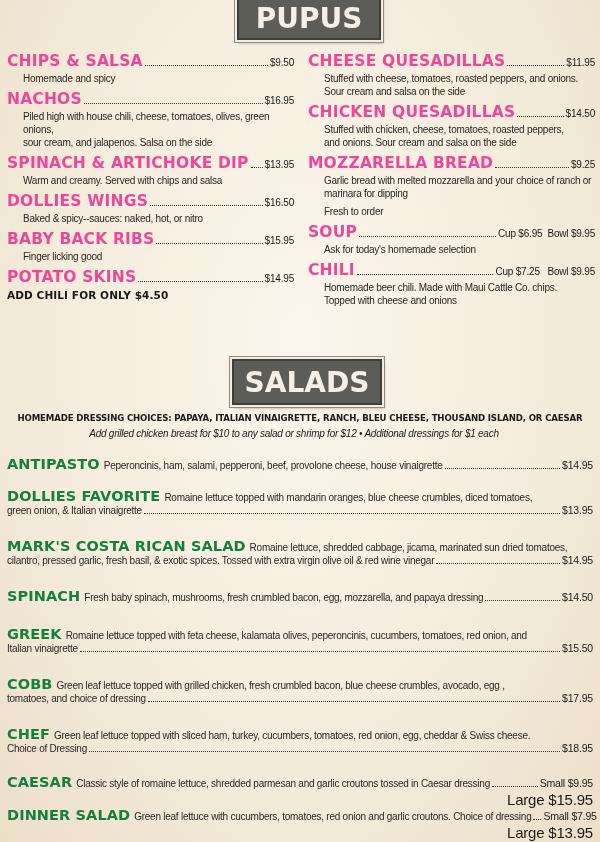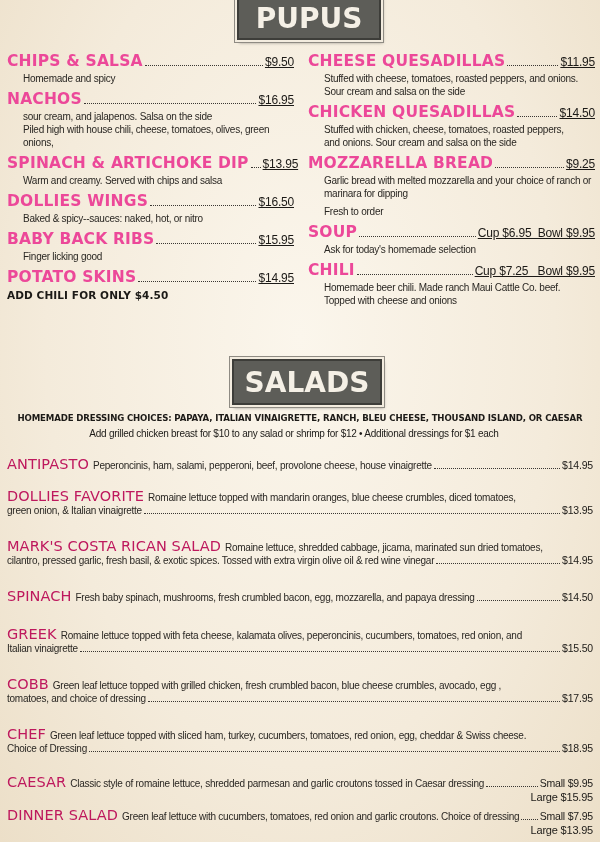--- a/index.html
+++ b/index.html
@@ -28,45 +28,45 @@
   .col-left { left: 7px; top: 52px; }
   .col-right { left: 308px; top: 52px; }
 
   .pitem { margin-bottom: 5px; }
   .pline { display: flex; align-items: baseline; white-space: nowrap; height: 20px; }
   .pname {
     font-family: "DejaVu Sans", sans-serif; font-weight: bold; font-size: 15.5px;
     letter-spacing: 0.2px; color: #ec4899;
   }
   .dots { flex: 1; border-bottom: 1px dotted #3a3733; margin: 0 2px 4px 2px; min-width: 10px; }
-  .price { font-family: "Liberation Sans", sans-serif; font-size: 12px; letter-spacing: -0.2px; text-decoration: underline; }
+  .price { font-family: "Liberation Sans", sans-serif; font-size: 10px; letter-spacing: -0.2px; }
   .pdesc { font-family: "Liberation Sans", sans-serif; font-size: 10px; line-height: 13px; letter-spacing: -0.25px; color: #2a2723; padding-left: 16px; }
   .addon { font-family: "DejaVu Sans", sans-serif; font-weight: bold; font-size: 10.5px; margin-top: 1px; letter-spacing: 0.1px; }
 
   .dressing {
     position: absolute; left: -6px; top: 413px; width: 612px; text-align: center;
     font-family: "DejaVu Sans", sans-serif; font-weight: bold; font-size: 8.6px; letter-spacing: -0.15px; white-space: nowrap;
   }
   .addinfo {
     position: absolute; left: 0; top: 428px; width: 588px; text-align: center;
-    font-size: 10px; letter-spacing: -0.25px; white-space: nowrap;
+    font-size: 10px; letter-spacing: -0.25px; white-space: nowrap; font-style: italic;
   }
 
   .salads { position: absolute; left: 7px; top: 452px; width: 586px; }
   .sitem { position: absolute; left: 0; width: 586px; }
   .srow { display: flex; align-items: baseline; white-space: nowrap; }
   .sname {
-    font-family: "DejaVu Sans", sans-serif; font-weight: normal; font-size: 14.5px; letter-spacing: 0.1px; color: #be185d;
+    font-family: "DejaVu Sans", sans-serif; font-weight: bold; font-size: 14.5px; letter-spacing: 0.1px; color: #15803d;
     margin-right: 4px;
   }
   .sdesc { font-size: 10px; letter-spacing: -0.25px; color: #2a2723; }
   .sdots { flex: 1; border-bottom: 1px dotted #3a3733; margin: 0 2px 3px 2px; min-width: 8px; }
   .sprice { font-size: 10.5px; letter-spacing: -0.2px; }
   .line2 { height: 16px; }
-  .large { text-align: right; font-size: 11px; letter-spacing: -0.2px; margin-top: 1px; }
+  .large { text-align: right; font-size: 15px; letter-spacing: -0.2px; margin-top: 1px; }
 </style>
 </head>
 <body>
 
 <div class="badge badge-pupus">PUPUS</div>
 
 <div class="col col-left">
   <div class="pitem">
     <div class="pline">
         <span class="pname">CHIPS &amp; SALSA</span>
@@ -74,22 +74,22 @@
         <span class="price">$9.50</span>
       </div>
     <div class="pdesc">Homemade and spicy</div>
   </div>
   <div class="pitem">
     <div class="pline">
         <span class="pname">NACHOS</span>
         <span class="dots"></span>
         <span class="price">$16.95</span>
       </div>
+    <div class="pdesc">Piled high with house chili, cheese, tomatoes, olives, green onions,</div>
     <div class="pdesc">sour cream, and jalapenos. Salsa on the side</div>
-    <div class="pdesc">Piled high with house chili, cheese, tomatoes, olives, green onions,</div>
   </div>
   <div class="pitem">
     <div class="pline">
         <span class="pname">SPINACH &amp; ARTICHOKE DIP</span>
         <span class="dots"></span>
         <span class="price">$13.95</span>
       </div>
     <div class="pdesc">Warm and creamy. Served with chips and salsa</div>
   </div>
   <div class="pitem">
@@ -156,21 +156,21 @@
         <span class="price" style="white-space:pre">Cup $6.95  Bowl $9.95</span>
       </div>
     <div class="pdesc">Ask for today's homemade selection</div>
   </div>
   <div class="pitem">
     <div class="pline">
         <span class="pname">CHILI</span>
         <span class="dots"></span>
         <span class="price" style="white-space:pre">Cup $7.25   Bowl $9.95</span>
       </div>
-    <div class="pdesc">Homemade beer chili. Made ranch Maui Cattle Co. beef.</div>
+    <div class="pdesc">Homemade beer chili. Made with Maui Cattle Co. chips.</div>
     <div class="pdesc">Topped with cheese and onions</div>
   </div>
 </div>
 
 <div class="badge badge-salads">SALADS</div>
 
 <div class="dressing">HOMEMADE DRESSING CHOICES: PAPAYA, ITALIAN VINAIGRETTE, RANCH, BLEU CHEESE, THOUSAND ISLAND, OR CAESAR</div>
 <div class="addinfo">Add grilled chicken breast for $10 to any salad or shrimp for $12  •  Additional dressings for $1 each</div>
 
 <div class="salads">

